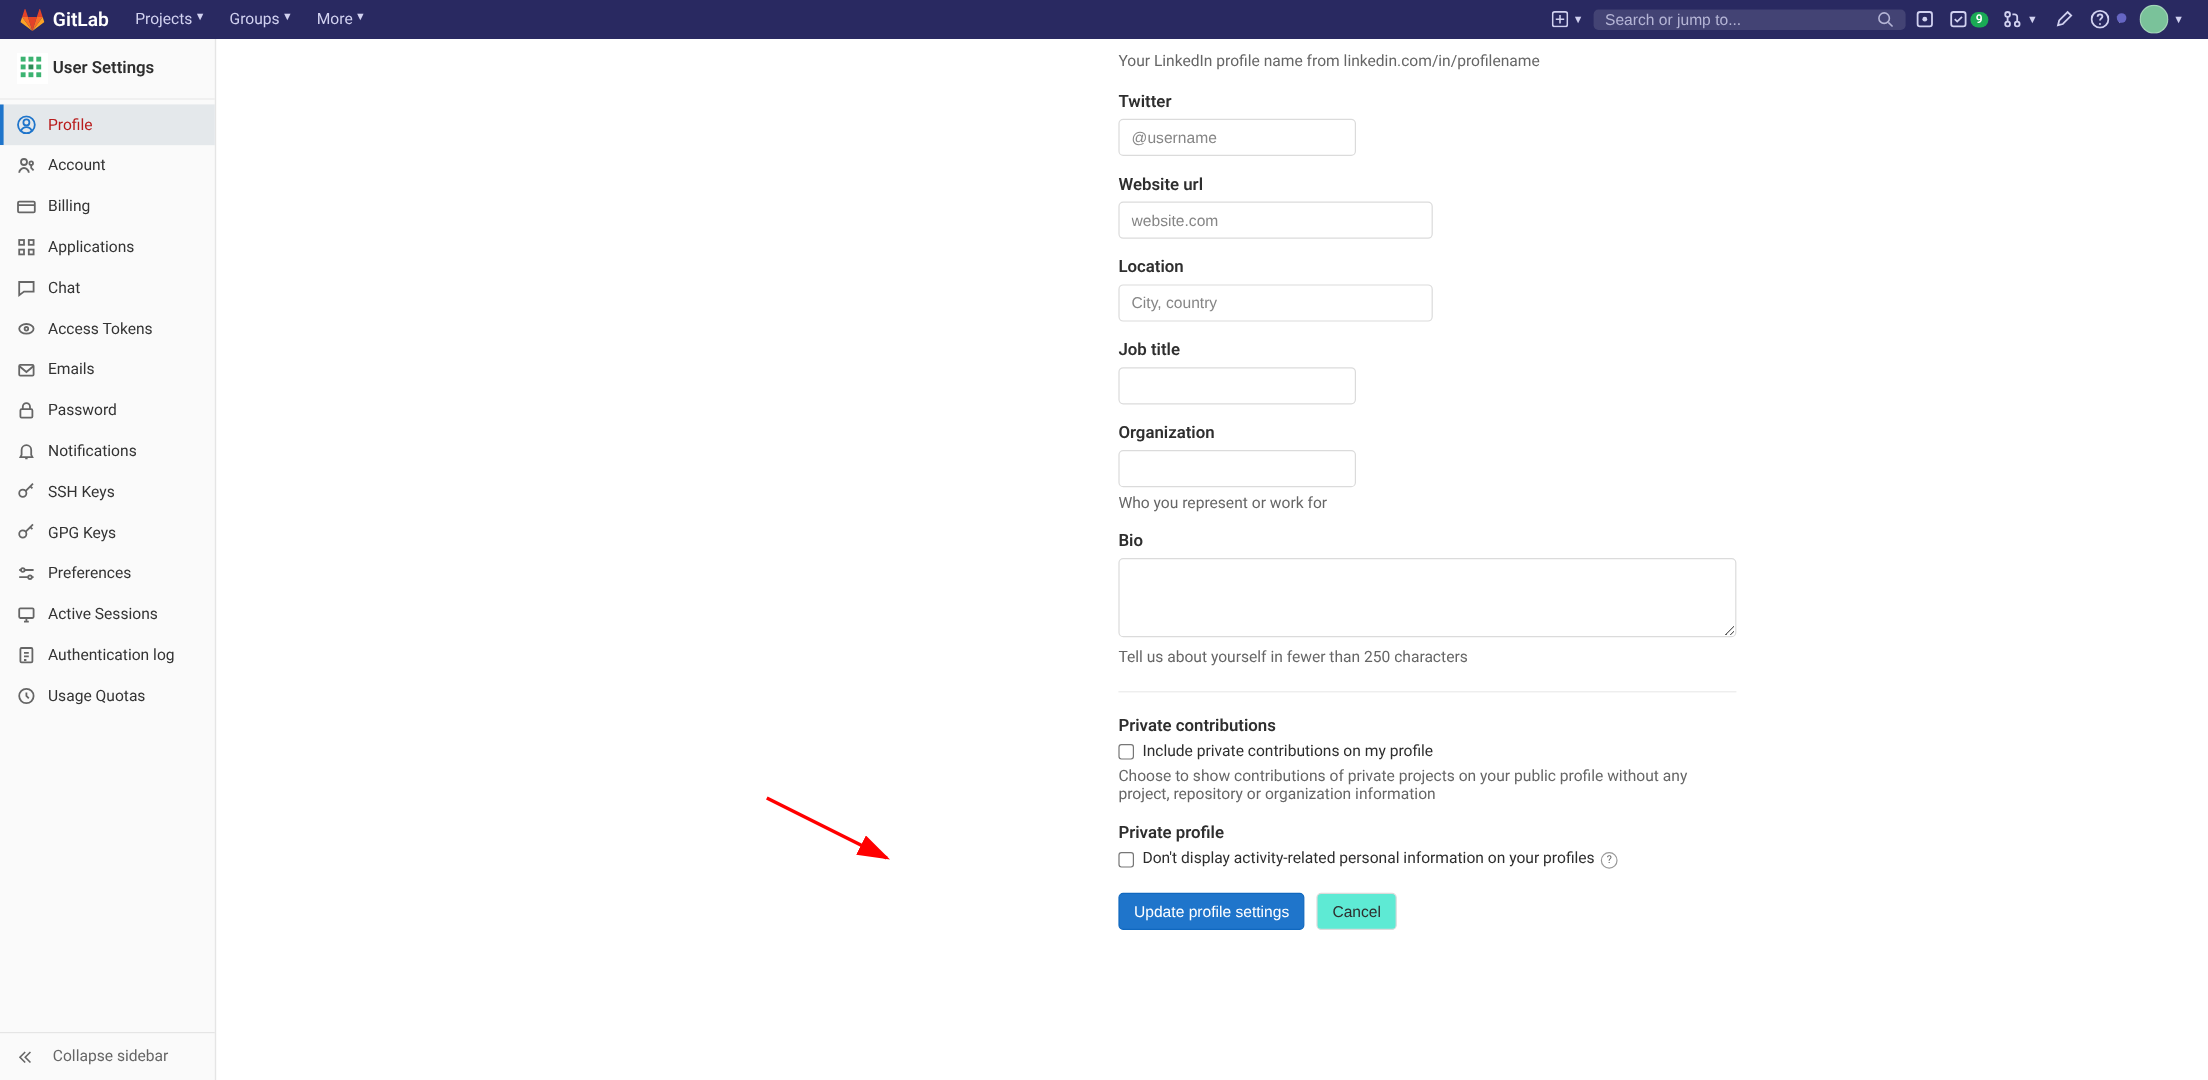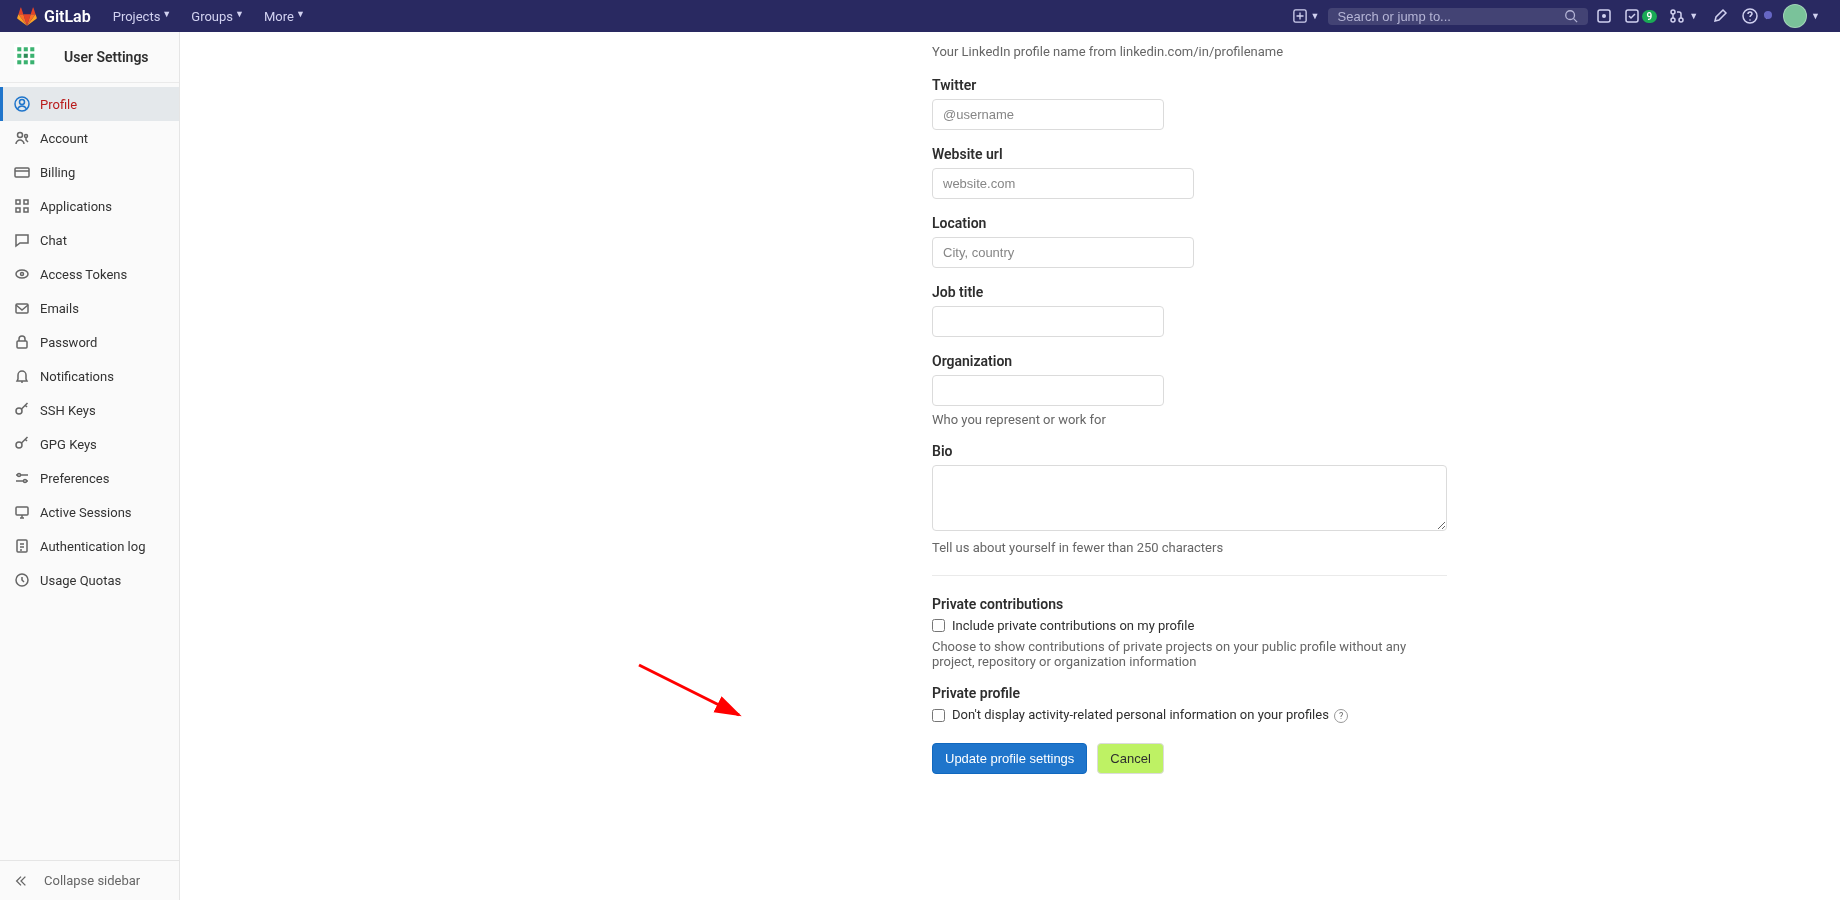--- a/index.html
+++ b/index.html
@@ -18,50 +18,50 @@
 .search-input { background: transparent; border: none; outline: none; color: #fff; font-size: 13px; flex: 1; }
 .search-input::placeholder { color: #b5b5d6; }
 .header-icon { width: 28px; height: 28px; display: flex; align-items: center; justify-content: center; cursor: pointer; color: #d1d1f0; position: relative; }
 .header-icon-group { display: flex; align-items: center; cursor: pointer; color: #d1d1f0; padding: 0 4px; }
 .badge-green { background: #1aaa55; color: #fff; font-size: 10px; padding: 1px 5px; border-radius: 8px; margin-left: 2px; font-weight: 600; }
 .avatar { width: 24px; height: 24px; border-radius: 50%; background: #7ac29a; border: 1px solid rgba(255,255,255,0.3); }
 .help-dot { position: absolute; top: 3px; right: 3px; width: 8px; height: 8px; border-radius: 50%; background: #6666c4; }
 
 
 .sidebar { position: fixed; top: 32px; left: 0; bottom: 0; width: 180px; background: #fafafa; border-right: 1px solid #e5e5e5; display: flex; flex-direction: column; }
-.sidebar-header { display: flex; align-items: center; gap: 24px; padding: 12px 14px; border-bottom: 1px solid #eaeaea; }
+.sidebar-header { display: flex; align-items: center; gap: 4px; padding: 12px 14px; border-bottom: 1px solid #eaeaea; }
 .sidebar-header-icon { width: 26px; height: 26px; }
 .sidebar-header-text { font-weight: 600; font-size: 14px; }
 .sidebar-nav { flex: 1; padding-top: 4px; }
 .sidebar-item { display: flex; align-items: center; gap: 10px; padding: 9px 14px; font-size: 13px; color: #333; cursor: pointer; }
 .sidebar-item.active { background: #e4e8eb; color: #b91c1c; font-weight: 400; box-shadow: inset 3px 0 0 #1f75cb; }
 .sidebar-item.active .side-icon svg { stroke: #1f75cb; }
 .side-icon { width: 16px; height: 16px; display: flex; align-items: center; justify-content: center; }
 .side-icon svg { stroke: #666; }
 .sidebar-footer { border-top: 1px solid #e5e5e5; padding: 12px 14px; display: flex; align-items: center; gap: 16px; font-size: 13px; color: #666; cursor: pointer; }
 
 
 .main { margin-left: 180px; margin-top: 32px; padding: 0 0 40px 0; max-width: 1840px; }
 .form-column { margin-left: 752px; max-width: 515px; padding-top: 12px; margin-top: 32px; }
 .help-text { color: #666; font-size: 13px; margin-bottom: 18px; }
 .form-group { margin-bottom: 16px; }
 .form-label { font-weight: 600; font-size: 14px; display: block; margin-bottom: 6px; }
-.form-input { border: 1px solid #dbdbdb; border-radius: 4px; padding: 7px 10px; font-size: 13px; width: 232px; outline: none; }
+.form-input { border: 1px solid #dbdbdb; border-radius: 4px; padding: 7px 10px; font-size: 13px; width: 198px; outline: none; }
 .form-input.wide { width: 262px; }
 .form-input::placeholder { color: #868686; }
 .form-textarea { border: 1px solid #dbdbdb; border-radius: 4px; padding: 7px 10px; font-size: 13px; width: 515px; height: 66px; resize: both; outline: none; font-family: inherit; }
 .sub-help { color: #666; font-size: 13px; margin-top: 6px; }
 .divider { border: none; border-top: 1px solid #eaeaea; margin: 20px 0; width: 515px; }
 .check-row { display: flex; align-items: center; gap: 7px; margin-bottom: 4px; }
 .check-row label { font-size: 13px; }
 .help-circle { display: inline-flex; width: 14px; height: 14px; border: 1px solid #999; border-radius: 50%; align-items: center; justify-content: center; font-size: 9px; color: #666; margin-left: 2px; }
 .section-head { font-weight: 600; font-size: 14px; margin-bottom: 6px; }
 .action-row { display: flex; gap: 10px; margin-top: 20px; }
 .btn-primary { background: #1f75cb; color: #fff; border: 1px solid #1068bf; border-radius: 4px; padding: 7px 12px; font-size: 13px; cursor: pointer; }
-.btn-secondary { background: #bef264; color: #2e2e2e; border: 1px solid #dbdbdb; border-radius: 4px; padding: 7px 12px; font-size: 13px; cursor: pointer; }
+.btn-secondary { background: #5eead4; color: #2e2e2e; border: 1px solid #dbdbdb; border-radius: 4px; padding: 7px 12px; font-size: 13px; cursor: pointer; }
 
 .arrow-overlay { position: absolute; pointer-events: none; }
 </style>
 </head>
 <body>
 
 <div class="header">
   <div class="header-left">
     <div class="logo">
       <svg class="logo-icon" viewBox="0 0 36 36">

